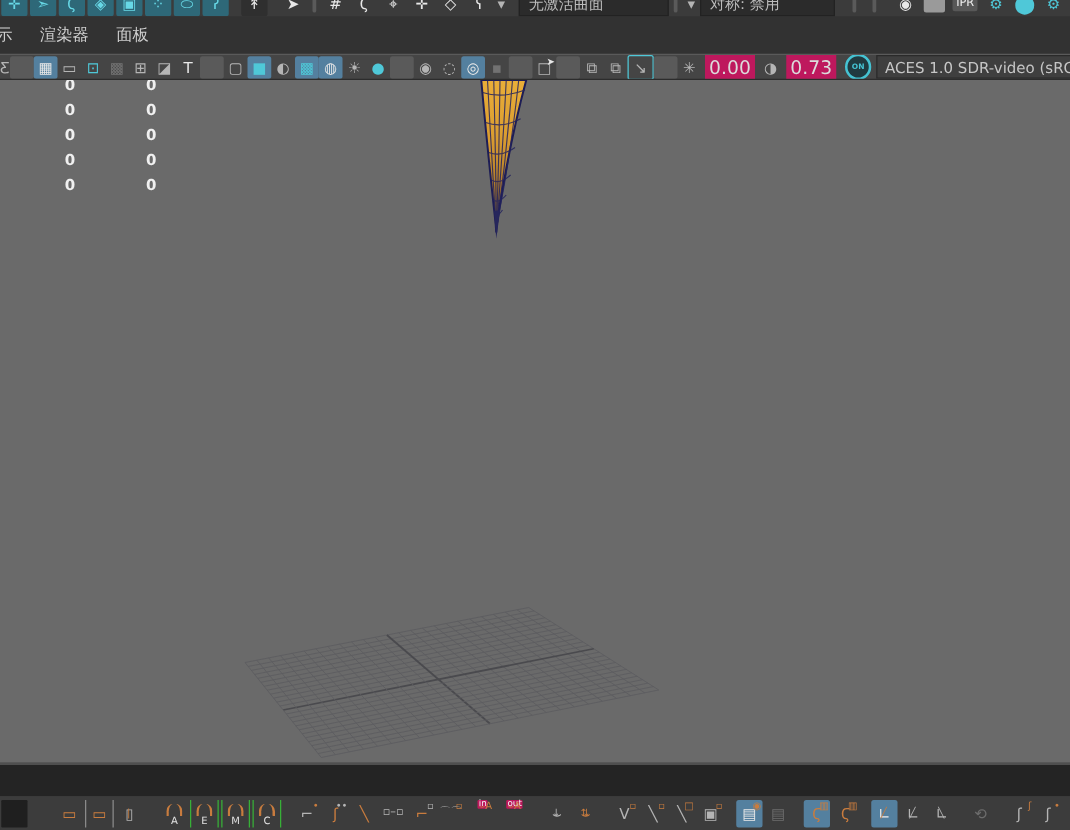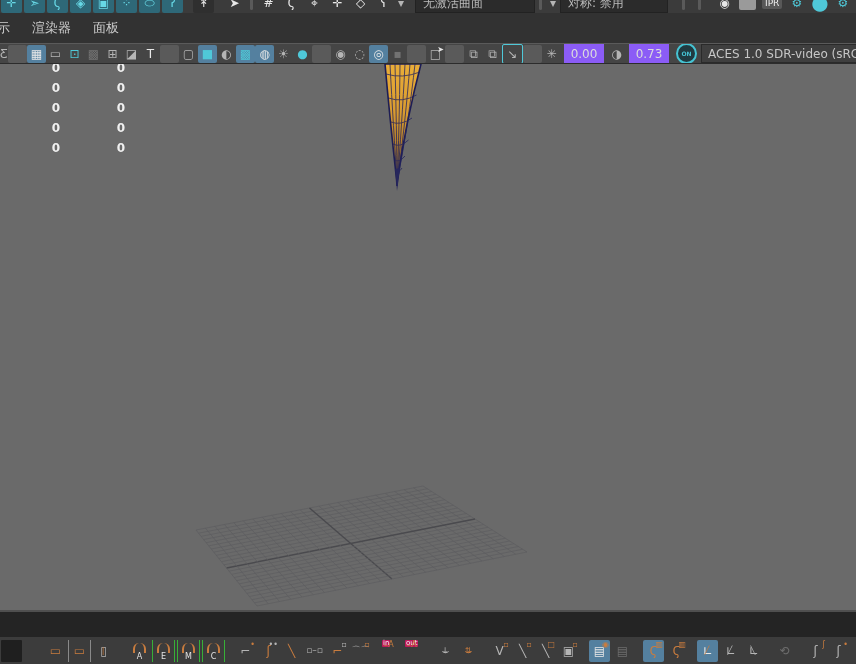--- a/index.html
+++ b/index.html
@@ -33,21 +33,21 @@
   .big{font-size:15px;}
   
   #r2{height:30px;background:#323232;display:flex;align-items:center;color:#cfcfcf;font-size:13px;overflow:hidden;}
   #r2 span{padding:0 11px;white-space:nowrap;}
   #r2 span:first-child{margin-left:-16px;padding-left:0;}
   #div1{height:1px;background:#5a5a5a;}
   
   #r3{height:19px;background:#454545;border-bottom:1px solid #2c2c2c;display:flex;align-items:center;overflow:hidden;}
   #r3 .ic{width:19px;height:18px;font-size:12px;margin:0;}
   #vfields{display:flex;align-items:center;}
-  .numfld{width:40px;height:30px;background:#8b5cf6;color:#dcdcdc;font-size:12px;
+  .numfld{width:40px;height:30px;background:#be185d;color:#dcdcdc;font-size:15px;
       display:flex;align-items:center;justify-content:center;border-radius:2px;margin:0 3px;flex:none;}
   #on-toggle{width:17px;height:17px;border-radius:50%;border:2px solid #45c3d3;background:#203a40;
       color:#45c3d3;font-size:6px;font-weight:bold;display:flex;align-items:center;justify-content:center;margin:0 4px;flex:none;}
   #cs-dd{width:218px;height:17px;background:#3f3f3f;border:1px solid #2a2a2a;color:#c6c6c6;font-size:12px;
       display:flex;align-items:center;padding:0 6px;flex:none;}
   
   #vp{position:relative;height:546px;background:#6a6a6a;overflow:hidden;}
   #floor-grid{position:absolute;left:0;top:-64px;width:856px;height:664px;pointer-events:none;}
   #vals{position:absolute;left:49px;top:-6px;color:#f0f0f0;font-size:12px;font-weight:bold;}
   #vals .vrow{height:20px;display:flex;align-items:center;}

